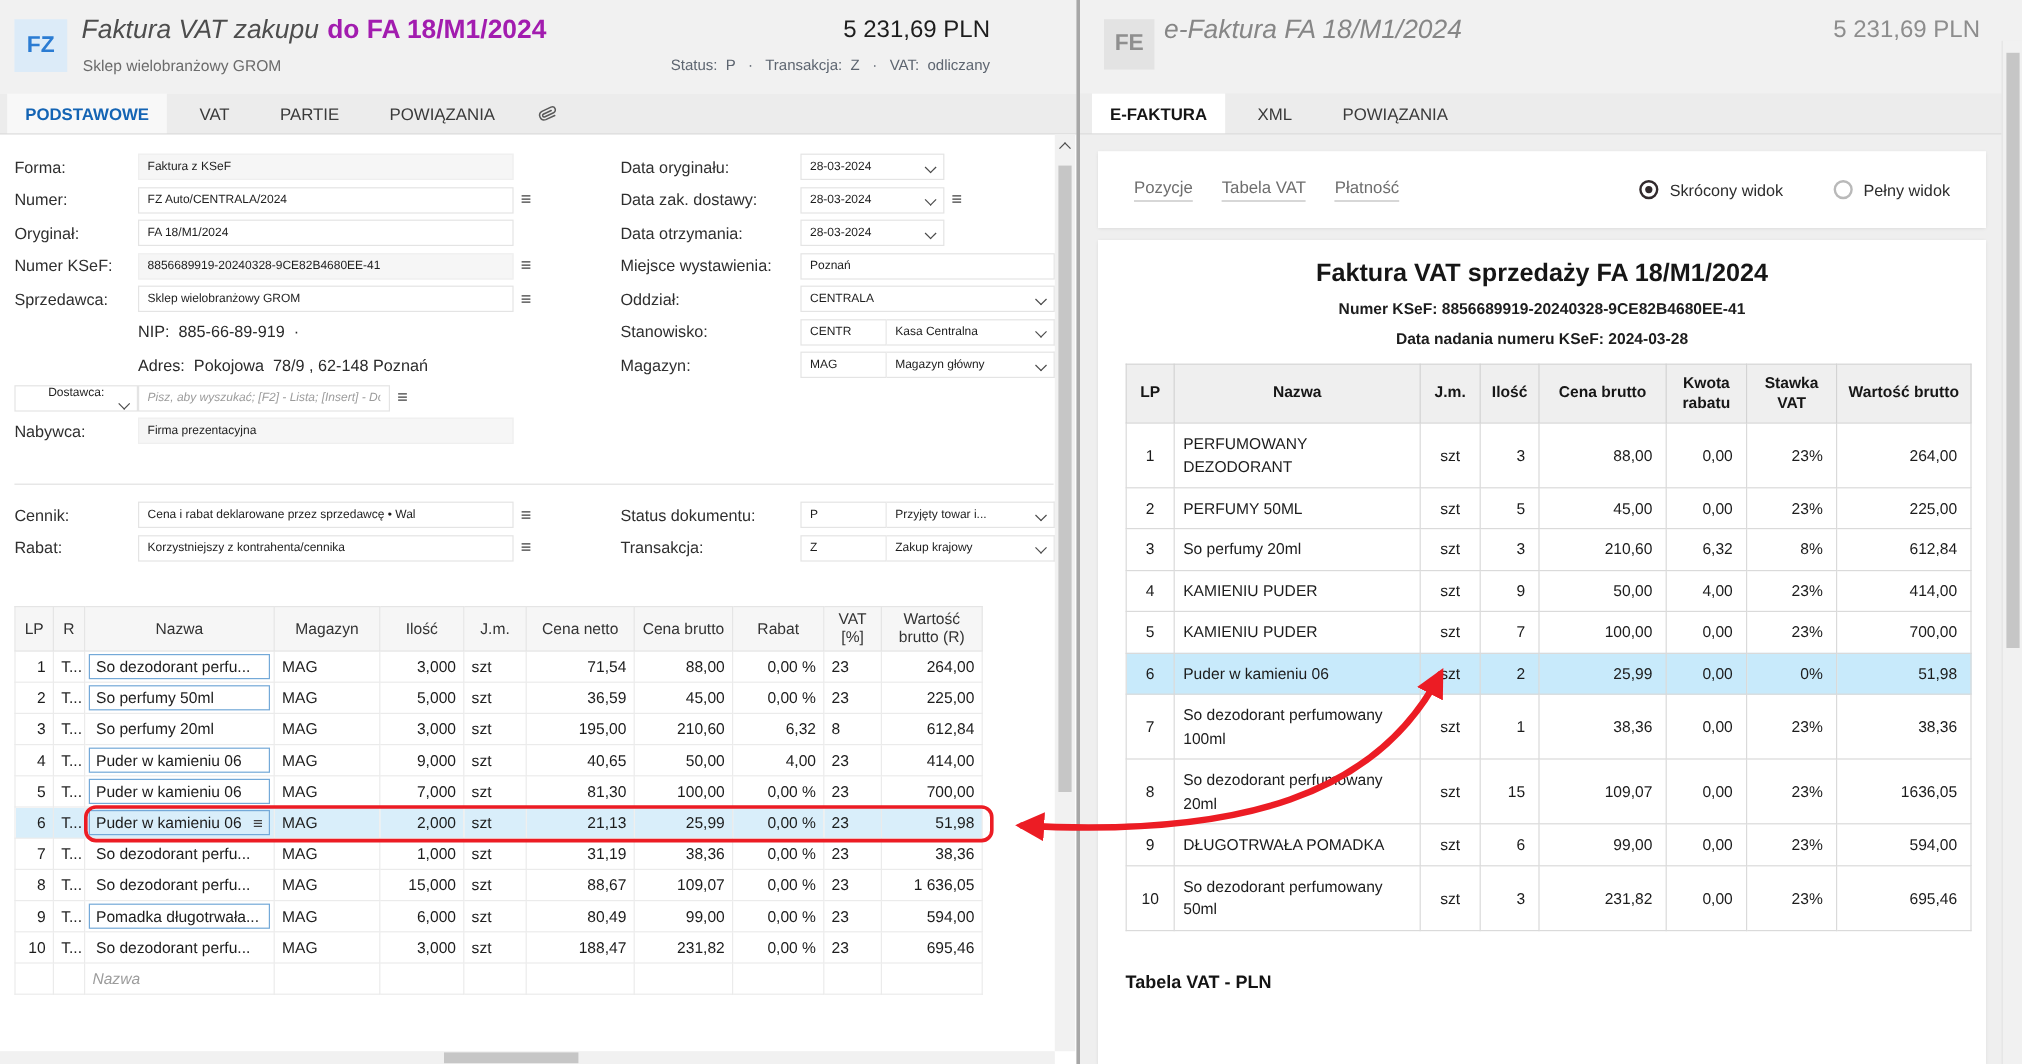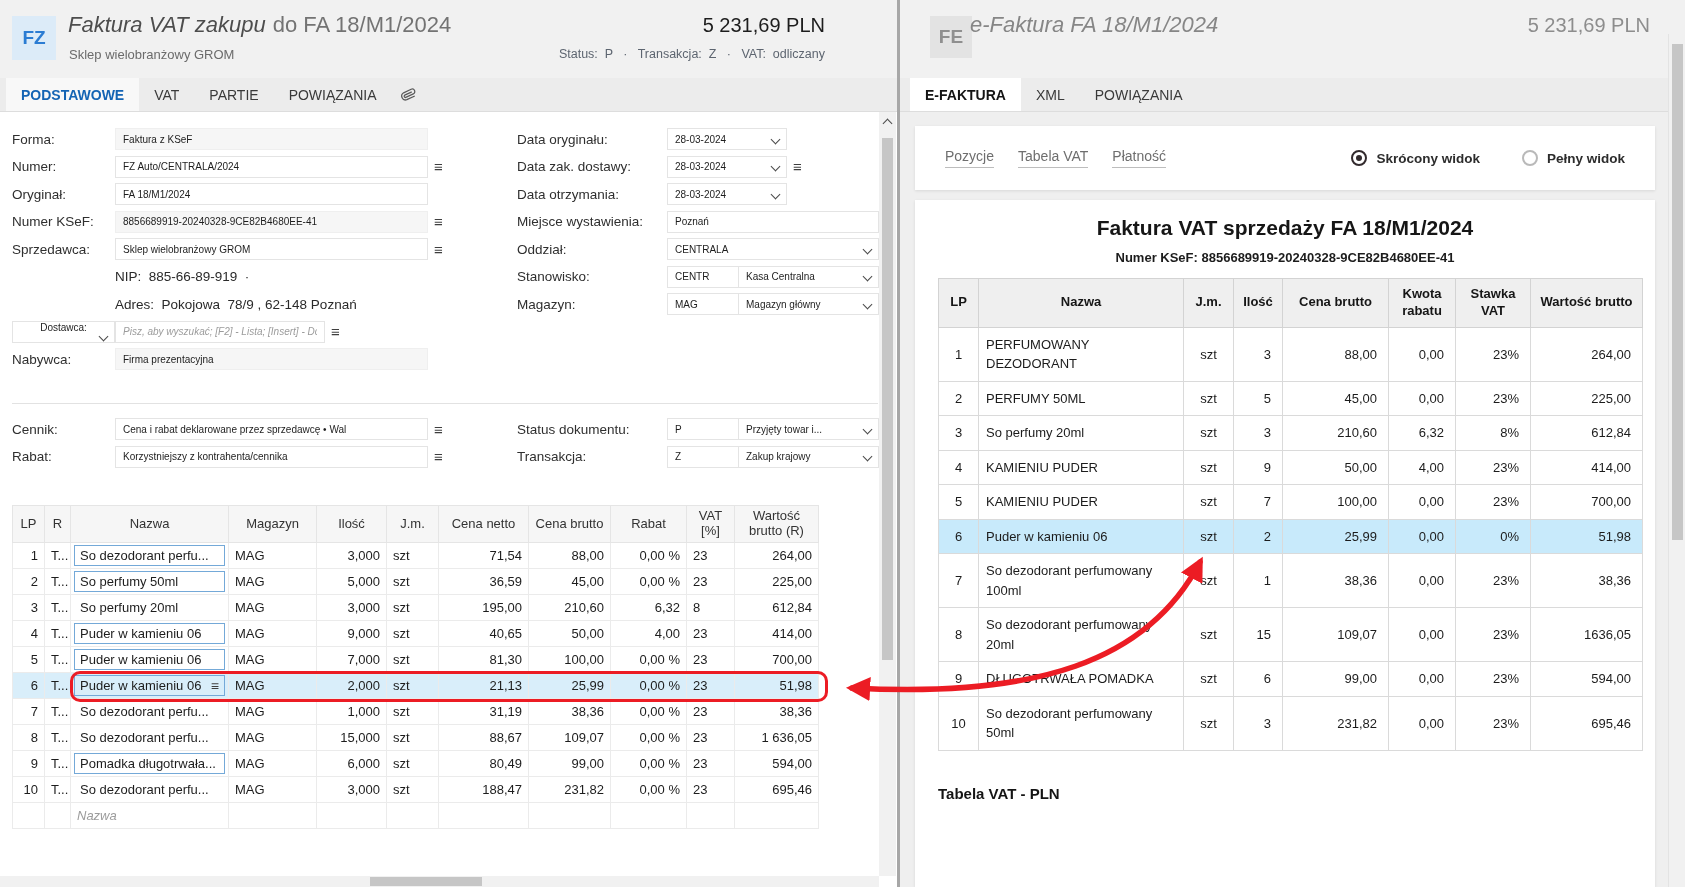--- a/index.html
+++ b/index.html
@@ -19,31 +19,31 @@
   .divider { position:absolute; left:897px; top:0; width:3px; height:887px; background:#a7a7a7; }
 
   
   .phead { position:absolute; left:0; top:0; right:0; height:78px; background:#f1f1f1; }
   .badge { position:absolute; left:12px; top:16px; width:44px; height:44px; display:flex;
            align-items:center; justify-content:center; font-size:19px; font-weight:700; }
   .badge.fz { background:#dcebf8; color:#2b7cd3; }
   .badge.fe { background:#e3e3e3; color:#8f8f8f; }
   .htitle { position:absolute; left:68px; top:12px; font-size:22px; white-space:nowrap; }
   .htitle .it { font-style:italic; color:#4d4d4d; }
-  .htitle .bd { font-weight:400; color:#737373; margin-left:7px; }
+  .htitle .bd { font-weight:700; color:#a21caf; margin-left:7px; }
   .hsub { position:absolute; left:69px; top:47px; font-size:13px; color:#6b6b6b; }
   .hamount { position:absolute; top:14px; font-size:20px; color:#1d1d1d; white-space:nowrap; }
   .hstatus { position:absolute; top:47px; font-size:12.5px; color:#5d6570; white-space:pre; }
   .panel-right .htitle { color:#868686;font-style:italic; }
   .panel-right .hamount { color:#8d8d8d; }
   .panel-right .hsub { color:#8f8f8f; top:48px; }
 
   
   .ptabs { position:absolute; left:0; top:78px; right:0; height:34px; background:#ececec;
-           border-bottom:1px solid #dddddd; display:flex; align-items:stretch; padding-left:6px; }
+           border-bottom:1px solid #dddddd; display:flex; align-items:stretch; padding-left:6px;gap:12px; }
   .tab { display:flex; align-items:center; padding:0 15px; font-size:14px; color:#3a3a3a; cursor:pointer; white-space:nowrap; }
   .tab.active-blue { background:#f8f8f8; color:#1464b4; font-weight:700; }
   .tab.active-dark { background:#ffffff; color:#141414; font-weight:700; }
   .clip { display:flex; align-items:center; padding:0 8px; cursor:pointer; }
 
   
   .fcol { position:absolute; }
   .frow { display:flex; align-items:center; height:22px; margin-bottom:5.5px; }
   .flabel { font-size:13.5px; color:#2f2f2f; flex:0 0 auto; }
   .ctrl { height:22px; background:#fff; border:1px solid #e4e4e4; display:flex; align-items:center;
@@ -84,21 +84,21 @@
   .htrack-l .thumb { position:absolute; left:370px; top:1px; width:112px; height:9px; background:#c6c6c6; }
   .vtrack-r { position:absolute; left:768px; top:34px; width:17px; height:853px; background:#f1f1f1; border-left:1px solid #e3e3e3; }
   .vtrack-r .thumb { position:absolute; left:3px; top:10px; width:11px; height:496px; background:#c6c6c6; }
 
   
   .card { position:absolute; background:#fff; box-shadow:0 1px 3px rgba(0,0,0,.10); }
   .toolbar { left:15px; top:126px; width:740px; height:64px; display:flex; align-items:center; padding:0 30px; }
   .tlink { font-size:14px; color:#6e6e6e; border-bottom:1px solid #bdbdbd; padding-bottom:3px;
            margin-right:24px; cursor:pointer; white-space:nowrap; }
   .radios { margin-left:auto; display:flex; align-items:center; gap:42px; }
-  .radio-item { display:flex; align-items:center; gap:9px; font-size:13.5px; color:#2c2c2c; cursor:pointer; white-space:nowrap;font-weight:bold; }
+  .radio-item { display:flex; align-items:center; gap:9px; font-size:13.5px; color:#2c2c2c; cursor:pointer; white-space:nowrap; }
   .rdot { width:16px; height:16px; border-radius:50%; border:2px solid #b9b9b9; background:#fff; position:relative; flex:0 0 auto; }
   .rdot.sel { border-color:#322a2d; }
   .rdot.sel::after { content:""; position:absolute; left:3px; top:3px; width:6px; height:6px; border-radius:50%; background:#322a2d; }
 
   
   .doc { left:15px; top:200px; width:740px; height:687px; overflow:hidden; }
   .doc-title { text-align:center; font-size:21px; font-weight:700; color:#161616; margin-top:16px; }
   .doc-line { text-align:center; font-size:13px; font-weight:700; color:#1c1c1c; margin-top:10px; }
   .rtab { width:704px; margin:13px 0 0 23px; font-size:13px; }
   .rtab th { background:#efefef; border:1px solid #d3d3d3; font-weight:700; color:#161616;
@@ -532,21 +532,21 @@
       <div class="thumb"></div>
     </div>
 
     <div class="red-box"></div>
   </div>
 
   <div class="divider"></div>
 
   <div class="panel-right">
     <div class="phead">
-      <div class="badge fe" style="left:30px; width:42px; height:42px;">FE</div>
+      <div class="badge fe" style="left:20px; width:42px; height:42px;">FE</div>
       <div class="htitle" style="left:70px;">
         <span>e-Faktura FA 18/M1/2024</span>
       </div>
       <div class="hamount" style="right:35px;">5 231,69 PLN</div>
     </div>
 
     <div class="ptabs" style="padding-left:10px;">
       <div class="tab active-dark">E-FAKTURA</div>
       <div class="tab">XML</div>
       <div class="tab">POWIĄZANIA</div>
@@ -564,20 +564,21 @@
         <span class="radio-item">
           <span class="rdot"></span>
           <span>Pełny widok</span>
         </span>
       </div>
     </div>
 
     <div class="card doc">
       <div class="doc-title">Faktura VAT sprzedaży FA 18/M1/2024</div>
       <div class="doc-line">Numer KSeF: 8856689919-20240328-9CE82B4680EE-41</div>
+      <div class="doc-line">Data nadania numeru KSeF: 2024-03-28</div>
 
       <table class="rtab">
         <colgroup>
           <col style="width:40px">
             <col style="width:205px">
             <col style="width:50px">
             <col style="width:49px">
           <col style="width:106px">
             <col style="width:67px">
             <col style="width:75px">

